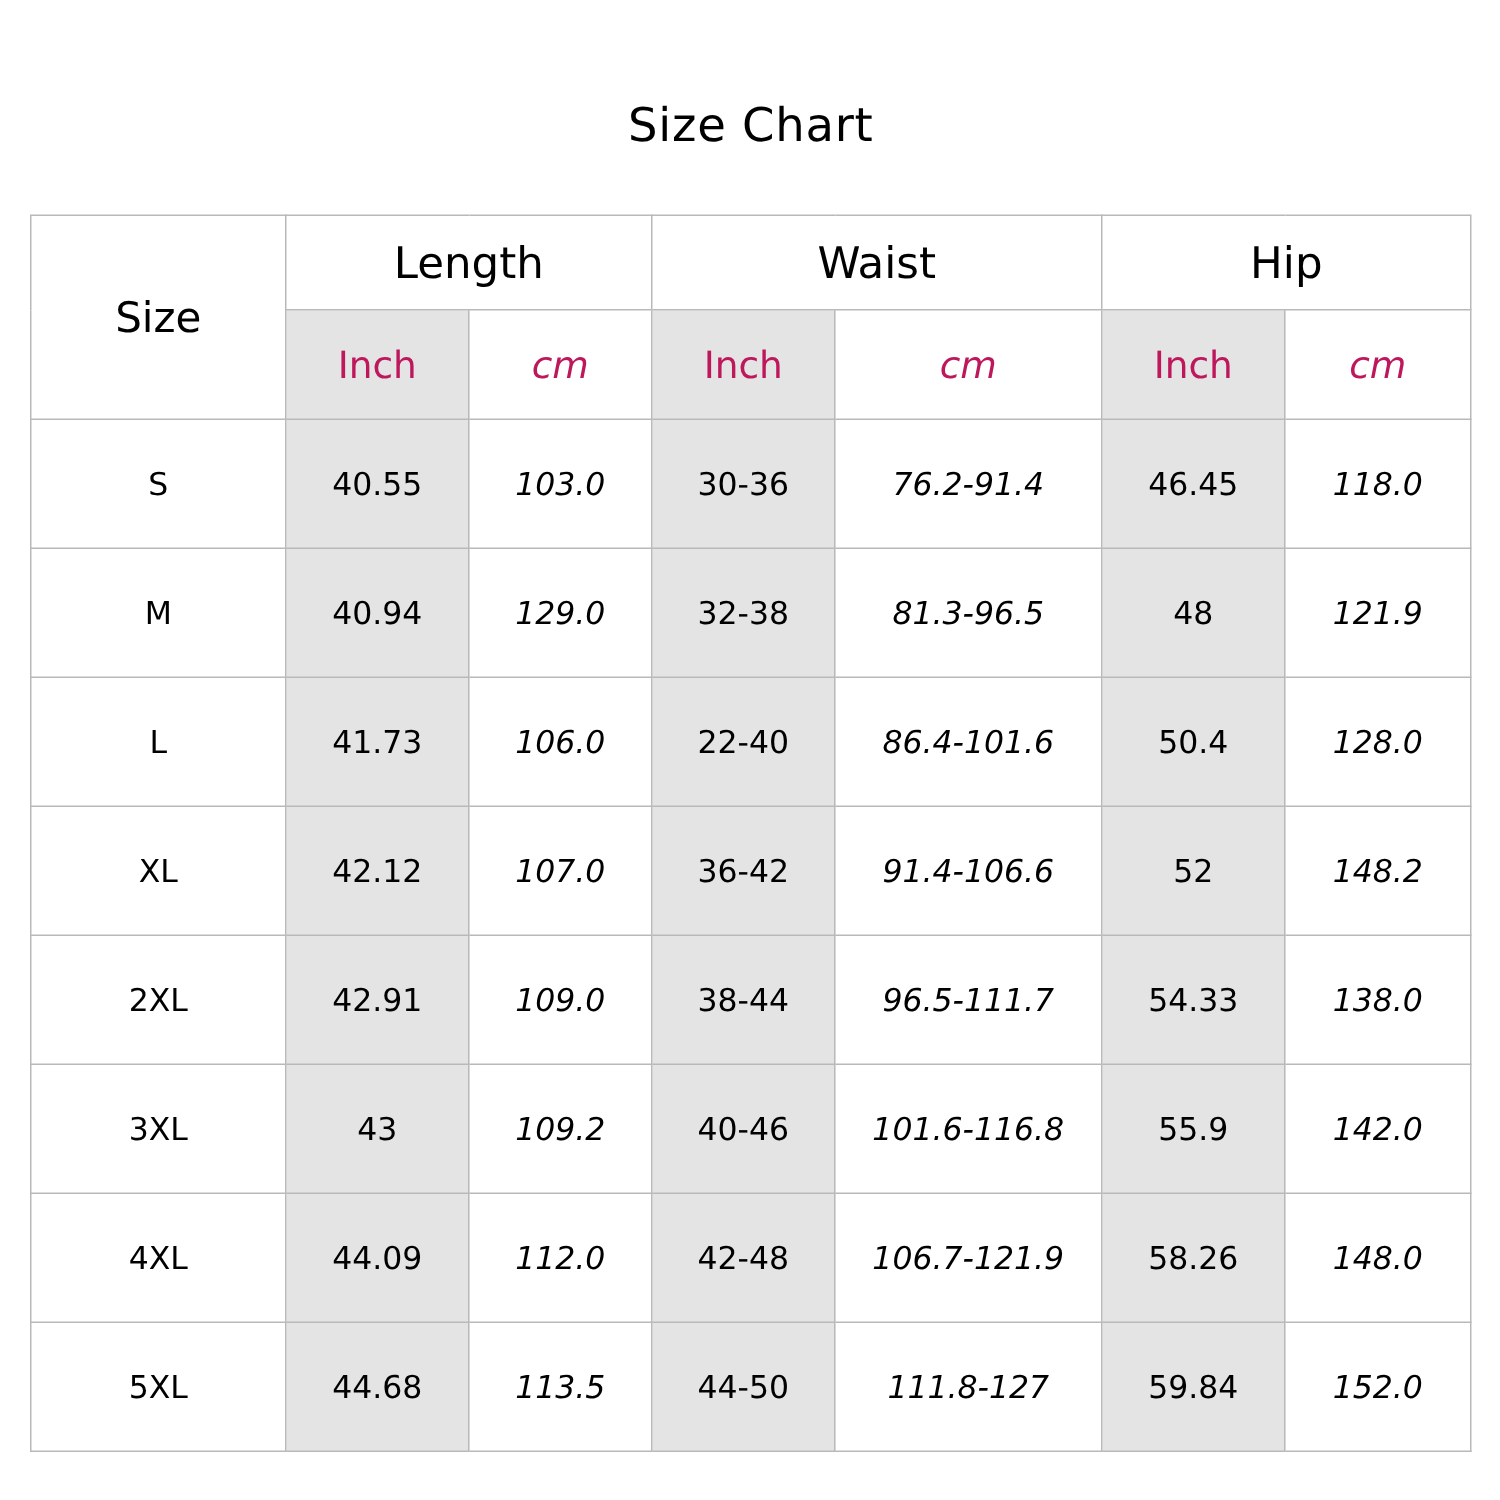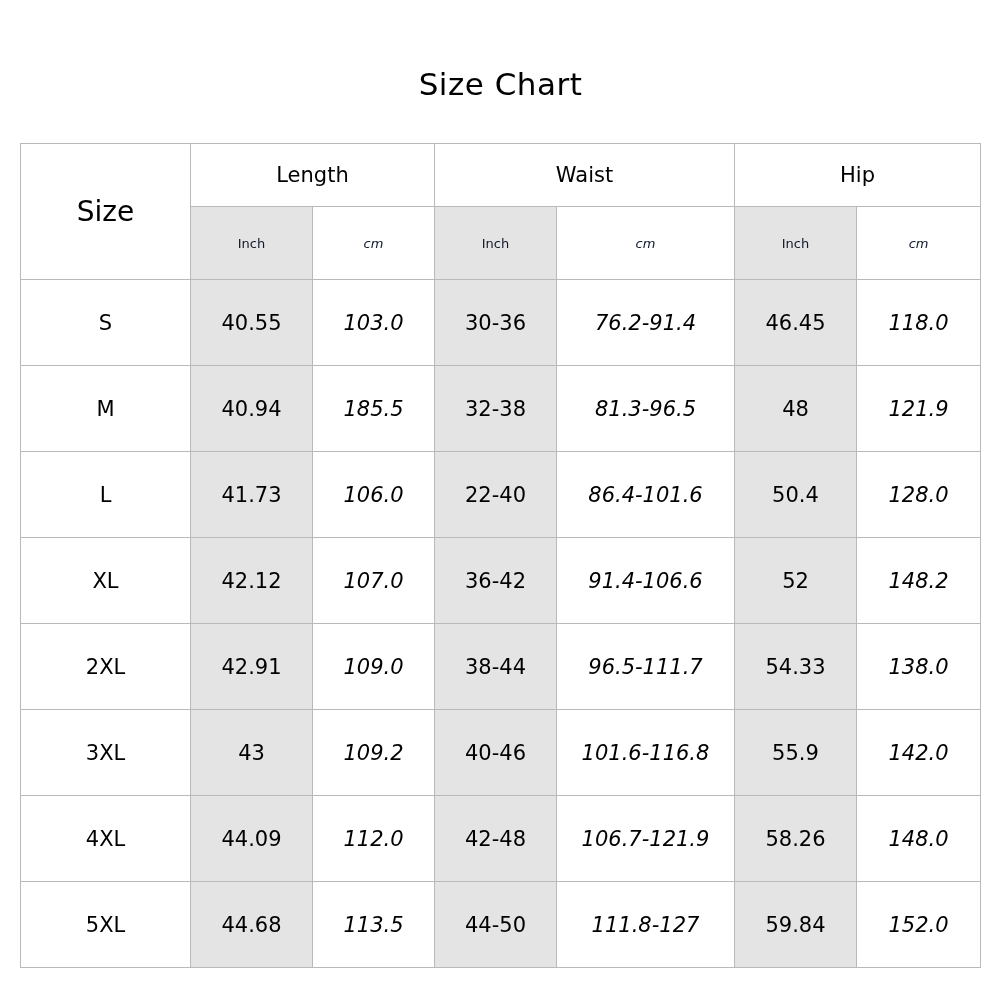--- a/index.html
+++ b/index.html
@@ -40,31 +40,31 @@
     height: 118px;
     font-size: 31px;
     font-weight: bold;
     letter-spacing: 0.5px;
     border-left: 1px solid #ffffff !important;
     border-right: 1px solid #ffffff !important;
     border-top: 1px solid #ffffff !important;
   }
   .group-head {
     height: 62px;
-    font-size: 21px;
+    font-size: 29px;
     font-weight: bold;
   }
   .size-head {
     font-size: 28px;
     font-weight: bold;
   }
   .unit-head {
     height: 72px;
-    font-size: 13px;
-    color: #0f172a;
+    font-size: 25px;
+    color: #be185d;
   }
   .shade {
     background: #e4e4e4;
   }
   .plain {
     background: #ffffff;
     font-style: italic;
   }
   .data-row td {
     height: 85px;
@@ -121,21 +121,21 @@
         <td class="shade">40.55</td>
         <td class="plain">103.0</td>
         <td class="shade">30-36</td>
         <td class="plain">76.2-91.4</td>
         <td class="shade">46.45</td>
         <td class="plain">118.0</td>
       </tr>
       <tr class="data-row">
         <td class="row-label">M</td>
         <td class="shade">40.94</td>
-        <td class="plain">185.5</td>
+        <td class="plain">129.0</td>
         <td class="shade">32-38</td>
         <td class="plain">81.3-96.5</td>
         <td class="shade">48</td>
         <td class="plain">121.9</td>
       </tr>
       <tr class="data-row">
         <td class="row-label">L</td>
         <td class="shade">41.73</td>
         <td class="plain">106.0</td>
         <td class="shade">22-40</td>

